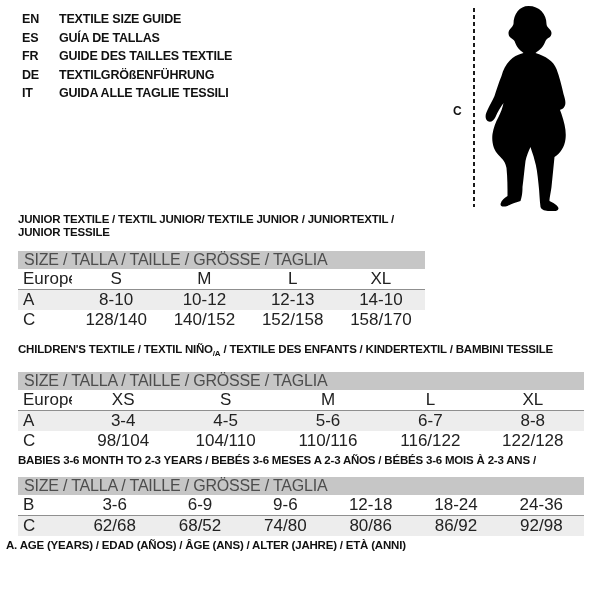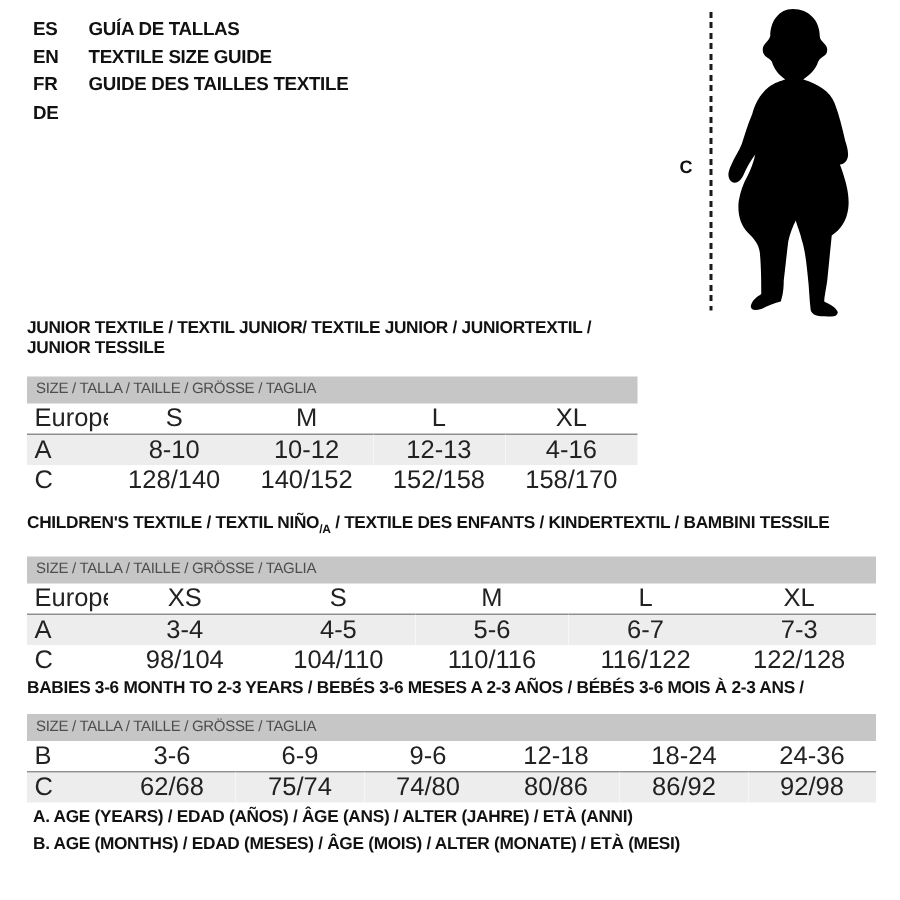--- a/index.html
+++ b/index.html
@@ -20,55 +20,60 @@
     background:repeating-linear-gradient(to bottom,#1a1a1a 0 4px,transparent 4px 7px);
   }
   .figure-label{position:absolute;left:453px;top:104px;font-weight:bold;font-size:12px;}
   .baby-svg{position:absolute;left:479px;top:4px;width:101px;height:207px;}
   
   .tables{position:absolute;left:18px;top:213px;width:566px;}
   .tbl-title{font-weight:bold;font-size:11.5px;letter-spacing:-0.2px;line-height:13px;color:#111;}
   .t1{width:407px;}
   .mb12{margin-bottom:12px;}
   .size-bar{
-    background:#c6c6c6;color:#4d4d4d;font-size:10px;height:18px;line-height:18px;
+    background:#c6c6c6;color:#4d4d4d;font-size:16px;height:18px;line-height:18px;
     padding-left:6px;letter-spacing:-0.2px;
   }
   .t1 .size-bar{width:401px;}
   table{border-collapse:collapse;table-layout:fixed;font-size:17px;color:#222;width:100%;}
   .t1 table{width:407px;}
   td{height:17px;padding:0;text-align:center;white-space:nowrap;overflow:hidden;}
   td.lbl{text-align:left;padding-left:5px;}
   tr.first td{border-bottom:1px solid #8f8f8f;}
   tr.alt{background:#ededed;}
   .gap-t2{margin-top:13px;}
   .gap-t3{margin-top:3px;}
   .bar-gap{margin-top:10px;}
   .subsc{font-size:8px;vertical-align:sub;font-weight:bold;}
   
-  .footnotes{position:absolute;left:22px;top:536px;font-weight:bold;font-size:11.5px;line-height:18px;letter-spacing:-0.2px;}
+  .footnotes{position:absolute;left:6px;top:536px;font-weight:bold;font-size:11.5px;line-height:18px;letter-spacing:-0.2px;}
 </style>
 </head>
 <body>
 
 <div class="lang-list">
   <div class="lang-row">
+    <span class="lang-code">EN</span>
+    <span>TEXTILE SIZE GUIDE</span>
+  </div>
+  <div class="lang-row">
     <span class="lang-code">ES</span>
     <span>GUÍA DE TALLAS</span>
   </div>
   <div class="lang-row">
-    <span class="lang-code">EN</span>
-    <span>TEXTILE SIZE GUIDE</span>
-  </div>
-  <div class="lang-row">
     <span class="lang-code">FR</span>
     <span>GUIDE DES TAILLES TEXTILE</span>
   </div>
   <div class="lang-row">
     <span class="lang-code">DE</span>
+    <span>TEXTILGRÖßENFÜHRUNG</span>
+  </div>
+  <div class="lang-row">
+    <span class="lang-code">IT</span>
+    <span>GUIDA ALLE TAGLIE TESSILI</span>
   </div>
 </div>
 
 <div class="measure-line"></div>
 <div class="figure-label">C</div>
 <svg class="baby-svg" viewBox="0 0 100 207" xmlns="http://www.w3.org/2000/svg">
   <path fill="#000000" d="
     M49,2
     C60,2 67,10 67,20
     C67,24 72,25 72,29
@@ -133,21 +138,21 @@
         <td>S</td>
         <td>M</td>
         <td>L</td>
         <td>XL</td>
       </tr>
       <tr class="alt">
         <td class="lbl">A</td>
         <td>8-10</td>
         <td>10-12</td>
         <td>12-13</td>
-        <td>4-16</td>
+        <td>14-10</td>
       </tr>
       <tr>
         <td class="lbl">C</td>
         <td>128/140</td>
         <td>140/152</td>
         <td>152/158</td>
         <td>158/170</td>
       </tr>
     </tbody>
       </table>
@@ -173,21 +178,21 @@
         <td>M</td>
         <td>L</td>
         <td>XL</td>
       </tr>
       <tr class="alt">
         <td class="lbl">A</td>
         <td>3-4</td>
         <td>4-5</td>
         <td>5-6</td>
         <td>6-7</td>
-        <td>7-3</td>
+        <td>8-8</td>
       </tr>
       <tr>
         <td class="lbl">C</td>
         <td>98/104</td>
         <td>104/110</td>
         <td>110/116</td>
         <td>116/122</td>
         <td>122/128</td>
       </tr>
     </tbody>
@@ -213,27 +218,26 @@
         <td>3-6</td>
         <td>6-9</td>
         <td>9-6</td>
         <td>12-18</td>
         <td>18-24</td>
         <td>24-36</td>
       </tr>
       <tr class="alt">
         <td class="lbl">C</td>
         <td>62/68</td>
-        <td>75/74</td>
+        <td>68/52</td>
         <td>74/80</td>
         <td>80/86</td>
         <td>86/92</td>
         <td>92/98</td>
       </tr>
     </tbody>
       </table>
   </div>
 </div>
 
 <div class="footnotes">
   <div>A. AGE (YEARS) / EDAD (AÑOS) / ÂGE (ANS) / ALTER (JAHRE) / ETÀ (ANNI)</div>
-  <div>B. AGE (MONTHS) / EDAD (MESES) / ÂGE (MOIS) / ALTER (MONATE) / ETÀ (MESI)</div>
 </div>
 
 </body></html>

